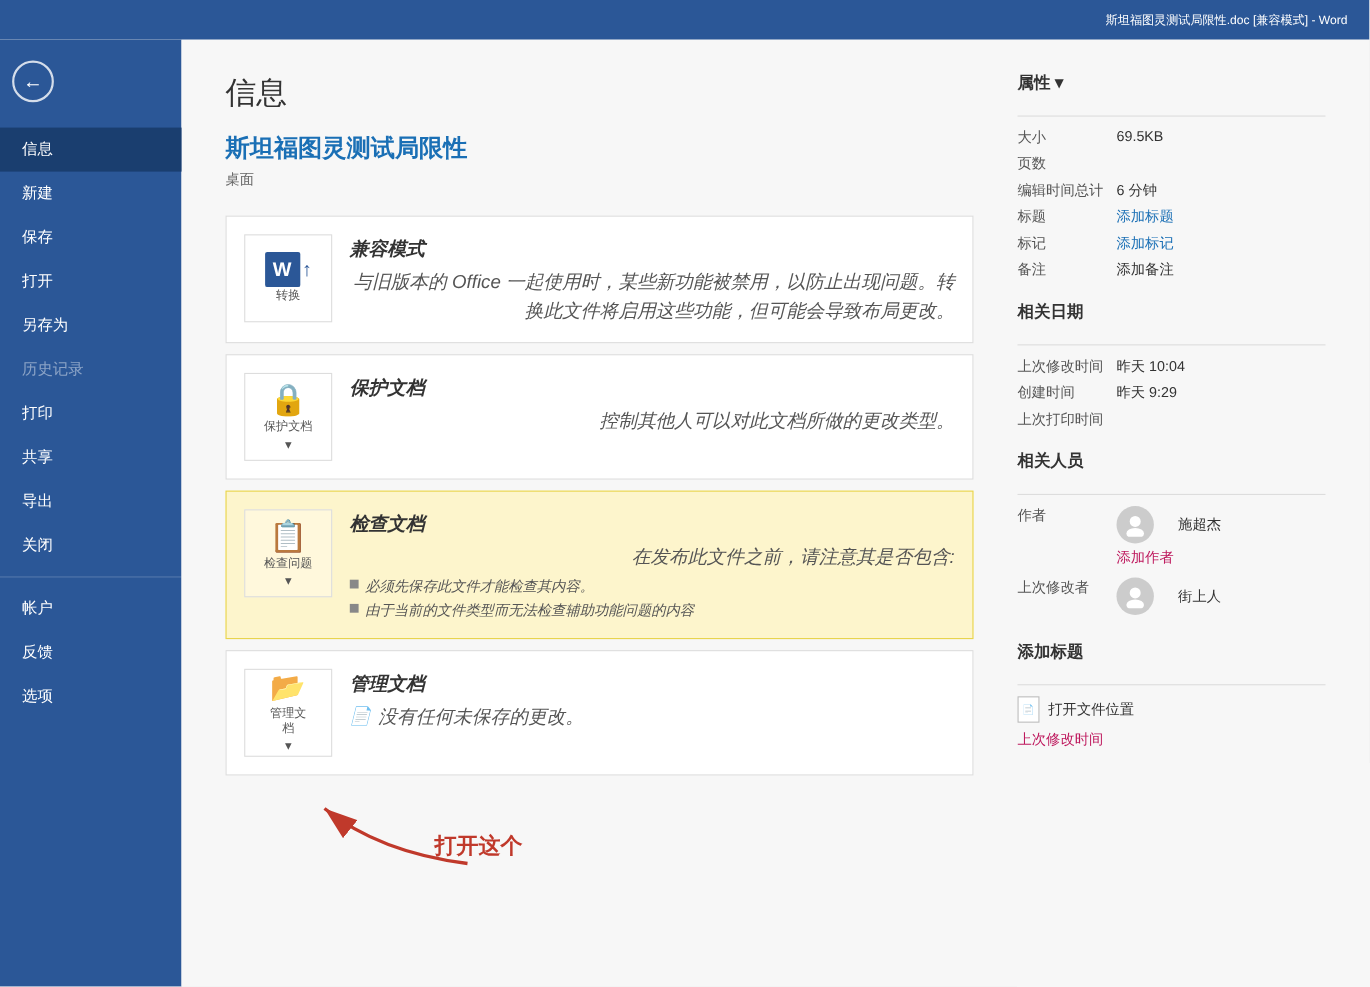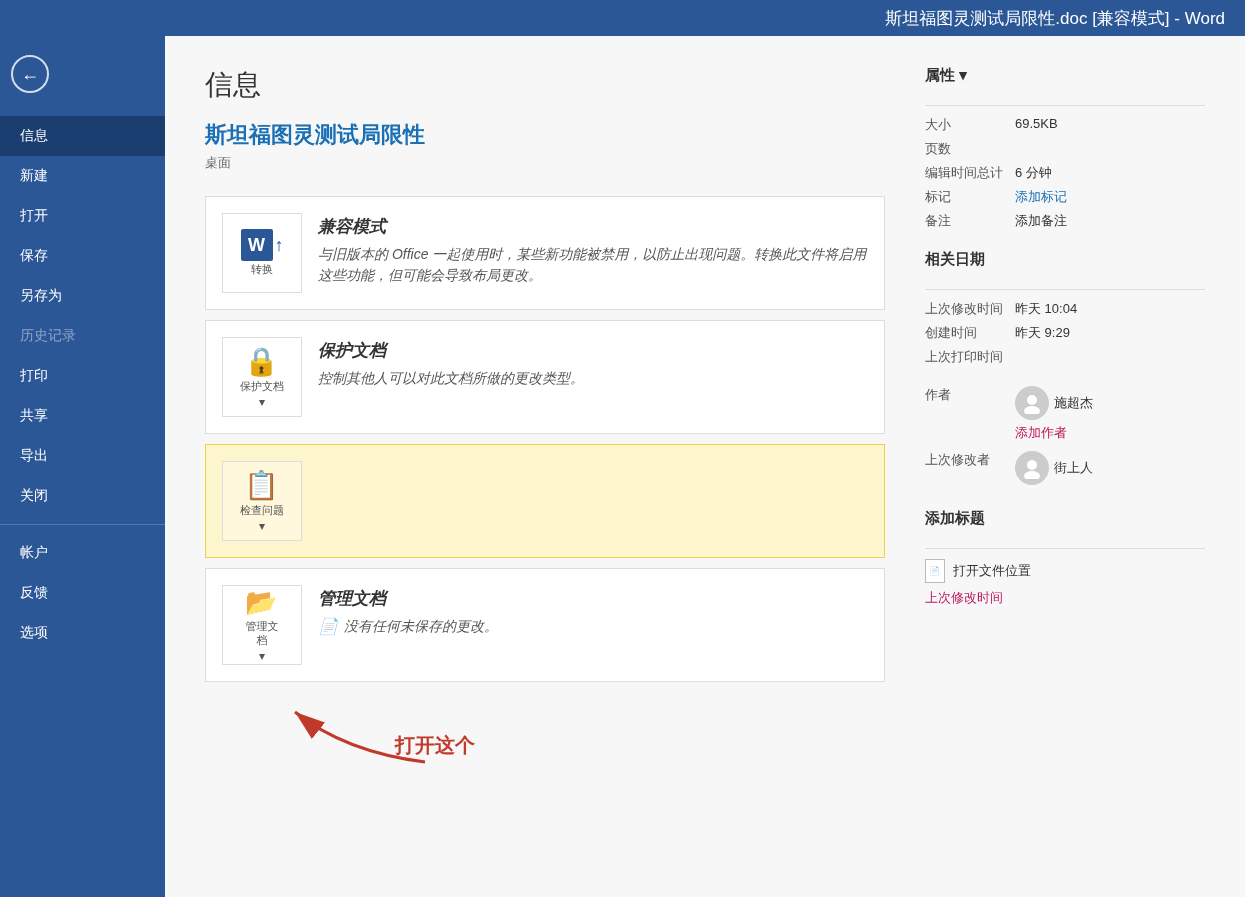--- a/index.html
+++ b/index.html
@@ -10,21 +10,21 @@
       height: 36px;
       background: #2b5797;
       display: flex;
       align-items: center;
       justify-content: flex-end;
       padding-right: 20px;
       flex-shrink: 0;
     }
     .titlebar-text {
       color: white;
-      font-size: 17px;
+      font-size: 11px;
       margin-left: 24px;
     }
 
     
     .main-layout {
       display: flex;
       flex: 1;
       overflow: hidden;
     }
 
@@ -168,23 +168,24 @@
     }
 
     .card-title {
       font-size: 17px;
       color: #333;
       font-weight: bold;
       margin-bottom: 6px;
     }
 
     .card-desc {
-      font-size: 14px;
+      font-size: 17px;
       color: #555;
       line-height: 1.5;
+      text-align: right;
     }
 
     .card-bullet {
       display: flex;
       align-items: flex-start;
       gap: 6px;
       font-size: 13px;
       color: #555;
       margin-top: 4px;
     }
@@ -235,21 +236,21 @@
 
     .props-value.link {
       color: #1a6fb5;
       cursor: pointer;
       text-decoration: none;
     }
 
     .author-row {
       display: flex;
       align-items: center;
-      gap: 5px;
+      gap: 22px;
       margin-bottom: 4px;
     }
 
     .author-avatar {
       width: 34px;
       height: 34px;
       border-radius: 50%;
       background: #ccc;
       display: flex;
       align-items: center;
@@ -355,24 +356,24 @@
 
     <div class="sidebar-nav">
 
       <div class="sidebar-item active">
         <span>信息</span>
       </div>
       <div class="sidebar-item">
         <span>新建</span>
       </div>
       <div class="sidebar-item">
+        <span>保存</span>
+      </div>
+      <div class="sidebar-item">
         <span>打开</span>
-      </div>
-      <div class="sidebar-item">
-        <span>保存</span>
       </div>
       <div class="sidebar-item">
         <span>另存为</span>
       </div>
       <div class="sidebar-item disabled">
         <span>历史记录</span>
       </div>
       <div class="sidebar-item">
         <span>打印</span>
       </div>
@@ -436,20 +437,32 @@
           <div class="card-desc">控制其他人可以对此文档所做的更改类型。</div>
         </div>
       </div>
 
       <div class="info-card highlighted">
         <div class="card-icon-box yellow-bg">
           <div style="display:flex;flex-direction:column;align-items:center;gap:2px;">
             <span class="icon-check-doc">📋</span>
             <span class="card-icon-label">检查问题</span>
             <span style="font-size:12px;color:#555;">▾</span>
+          </div>
+        </div>
+        <div class="card-content">
+          <div class="card-title">检查文档</div>
+          <div class="card-desc">在发布此文件之前，请注意其是否包含:</div>
+          <div class="card-bullet">
+            <div class="bullet-square"></div>
+            <span>必须先保存此文件才能检查其内容。</span>
+          </div>
+          <div class="card-bullet">
+            <div class="bullet-square"></div>
+            <span>由于当前的文件类型而无法检查辅助功能问题的内容</span>
           </div>
         </div>
       </div>
 
       <div style="position:relative;">
         <div class="info-card">
           <div class="card-icon-box">
             <div style="display:flex;flex-direction:column;align-items:center;gap:2px;">
               <span class="icon-folder-doc">📂</span>
               <span class="card-icon-label">管理文<br>档</span>
@@ -490,20 +503,24 @@
         </div>
         <div class="props-row">
           <span class="props-label">页数</span>
           <span class="props-value"></span>
         </div>
         <div class="props-row">
           <span class="props-label">编辑时间总计</span>
           <span class="props-value">6 分钟</span>
         </div>
         <div class="props-row">
+          <span class="props-label">标题</span>
+          <a class="props-value link">添加标题</a>
+        </div>
+        <div class="props-row">
           <span class="props-label">标记</span>
           <a class="props-value link">添加标记</a>
         </div>
         <div class="props-row">
           <span class="props-label">备注</span>
           <span class="props-value">添加备注</span>
         </div>
       </div>
 
       <div class="props-section">
@@ -516,20 +533,21 @@
           <span class="props-label">创建时间</span>
           <span class="props-value">昨天 9:29</span>
         </div>
         <div class="props-row">
           <span class="props-label">上次打印时间</span>
           <span class="props-value"></span>
         </div>
       </div>
 
       <div class="props-section">
+        <div class="props-title">相关人员</div>
         <div class="props-row">
           <span class="props-label">作者</span>
           <div>
             <div class="author-row">
               <div class="author-avatar">
                 <svg width="22" height="22" viewBox="0 0 22 22">
                   <circle cx="11" cy="8" r="5" fill="white"></circle>
                   <ellipse cx="11" cy="19" rx="8" ry="5" fill="white"></ellipse>
                 </svg>
               </div>

